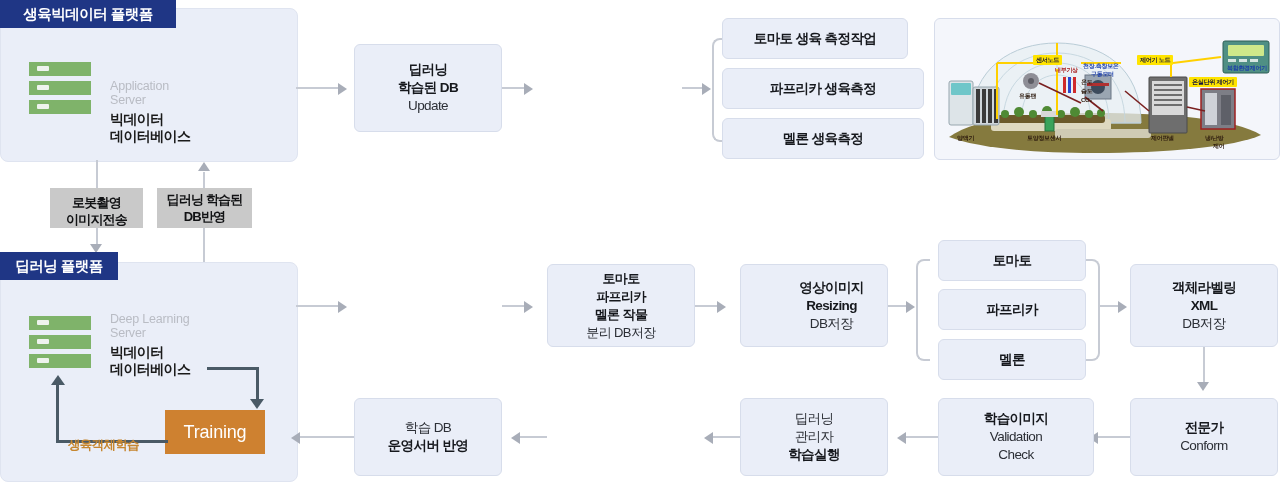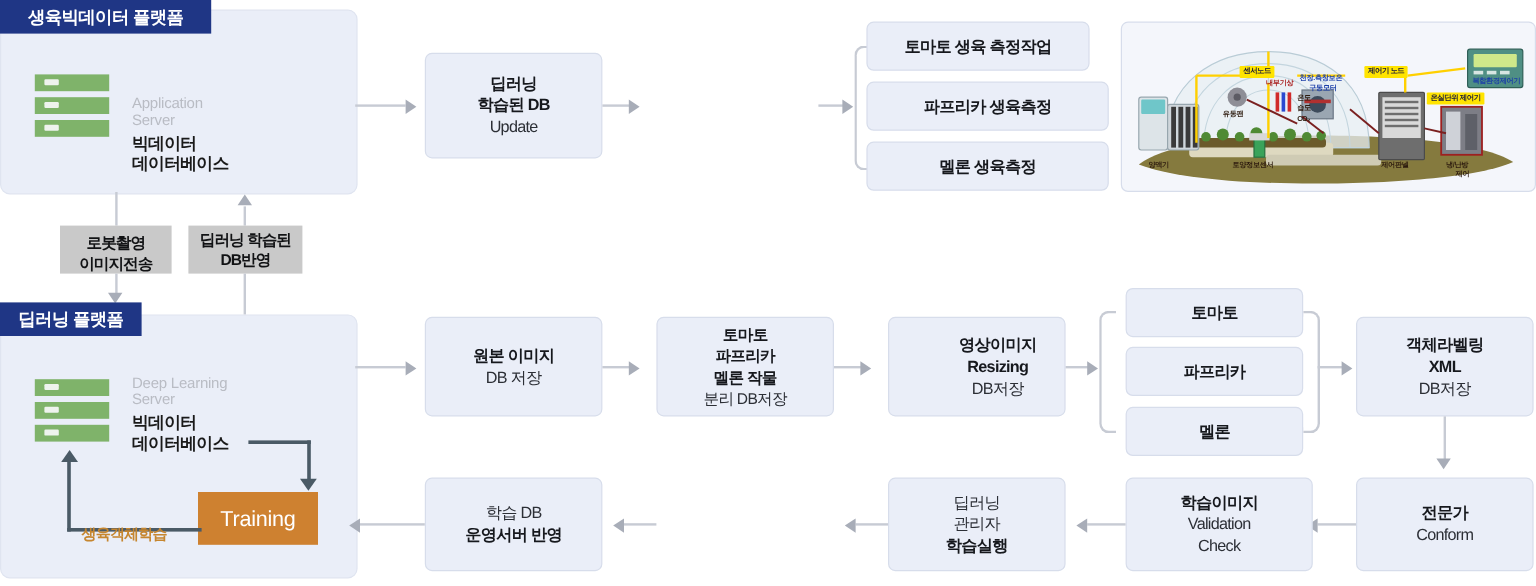--- a/index.html
+++ b/index.html
@@ -370,26 +370,20 @@
     <div class="gh-text" style="left:92px;top:116px;">토양정보센서</div>
     <div class="gh-text" style="left:216px;top:116px;">제어판넬</div>
     <div class="gh-text" style="left:270px;top:116px;">냉/난방</div>
     <div class="gh-text" style="left:278px;top:124px;">제어</div>
     <div class="gh-text blue" style="left:292px;top:46px;">복합환경제어기</div>
   </div>
 
   <div class="hline" style="left:296px;top:305px;width:42px;"></div>
   <div class="arrow-r" style="left:338px;top:301px;"></div>
 
-  <div class="node" style="left:354px;top:264px;width:148px;height:83px;">
-    <div>
-      <span class="ln b">원본 이미지</span>
-      <span class="ln n">DB 저장</span>
-    </div>
-  </div>
 
   <div class="hline" style="left:502px;top:305px;width:24px;"></div>
   <div class="arrow-r" style="left:524px;top:301px;"></div>
 
   <div class="node" style="left:547px;top:264px;width:148px;height:83px;">
     <div>
       <span class="ln b sm">토마토</span>
       <span class="ln b sm">파프리카</span>
       <span class="ln b sm">멜론 작물</span>
       <span class="ln n sm">분리 DB저장</span>

